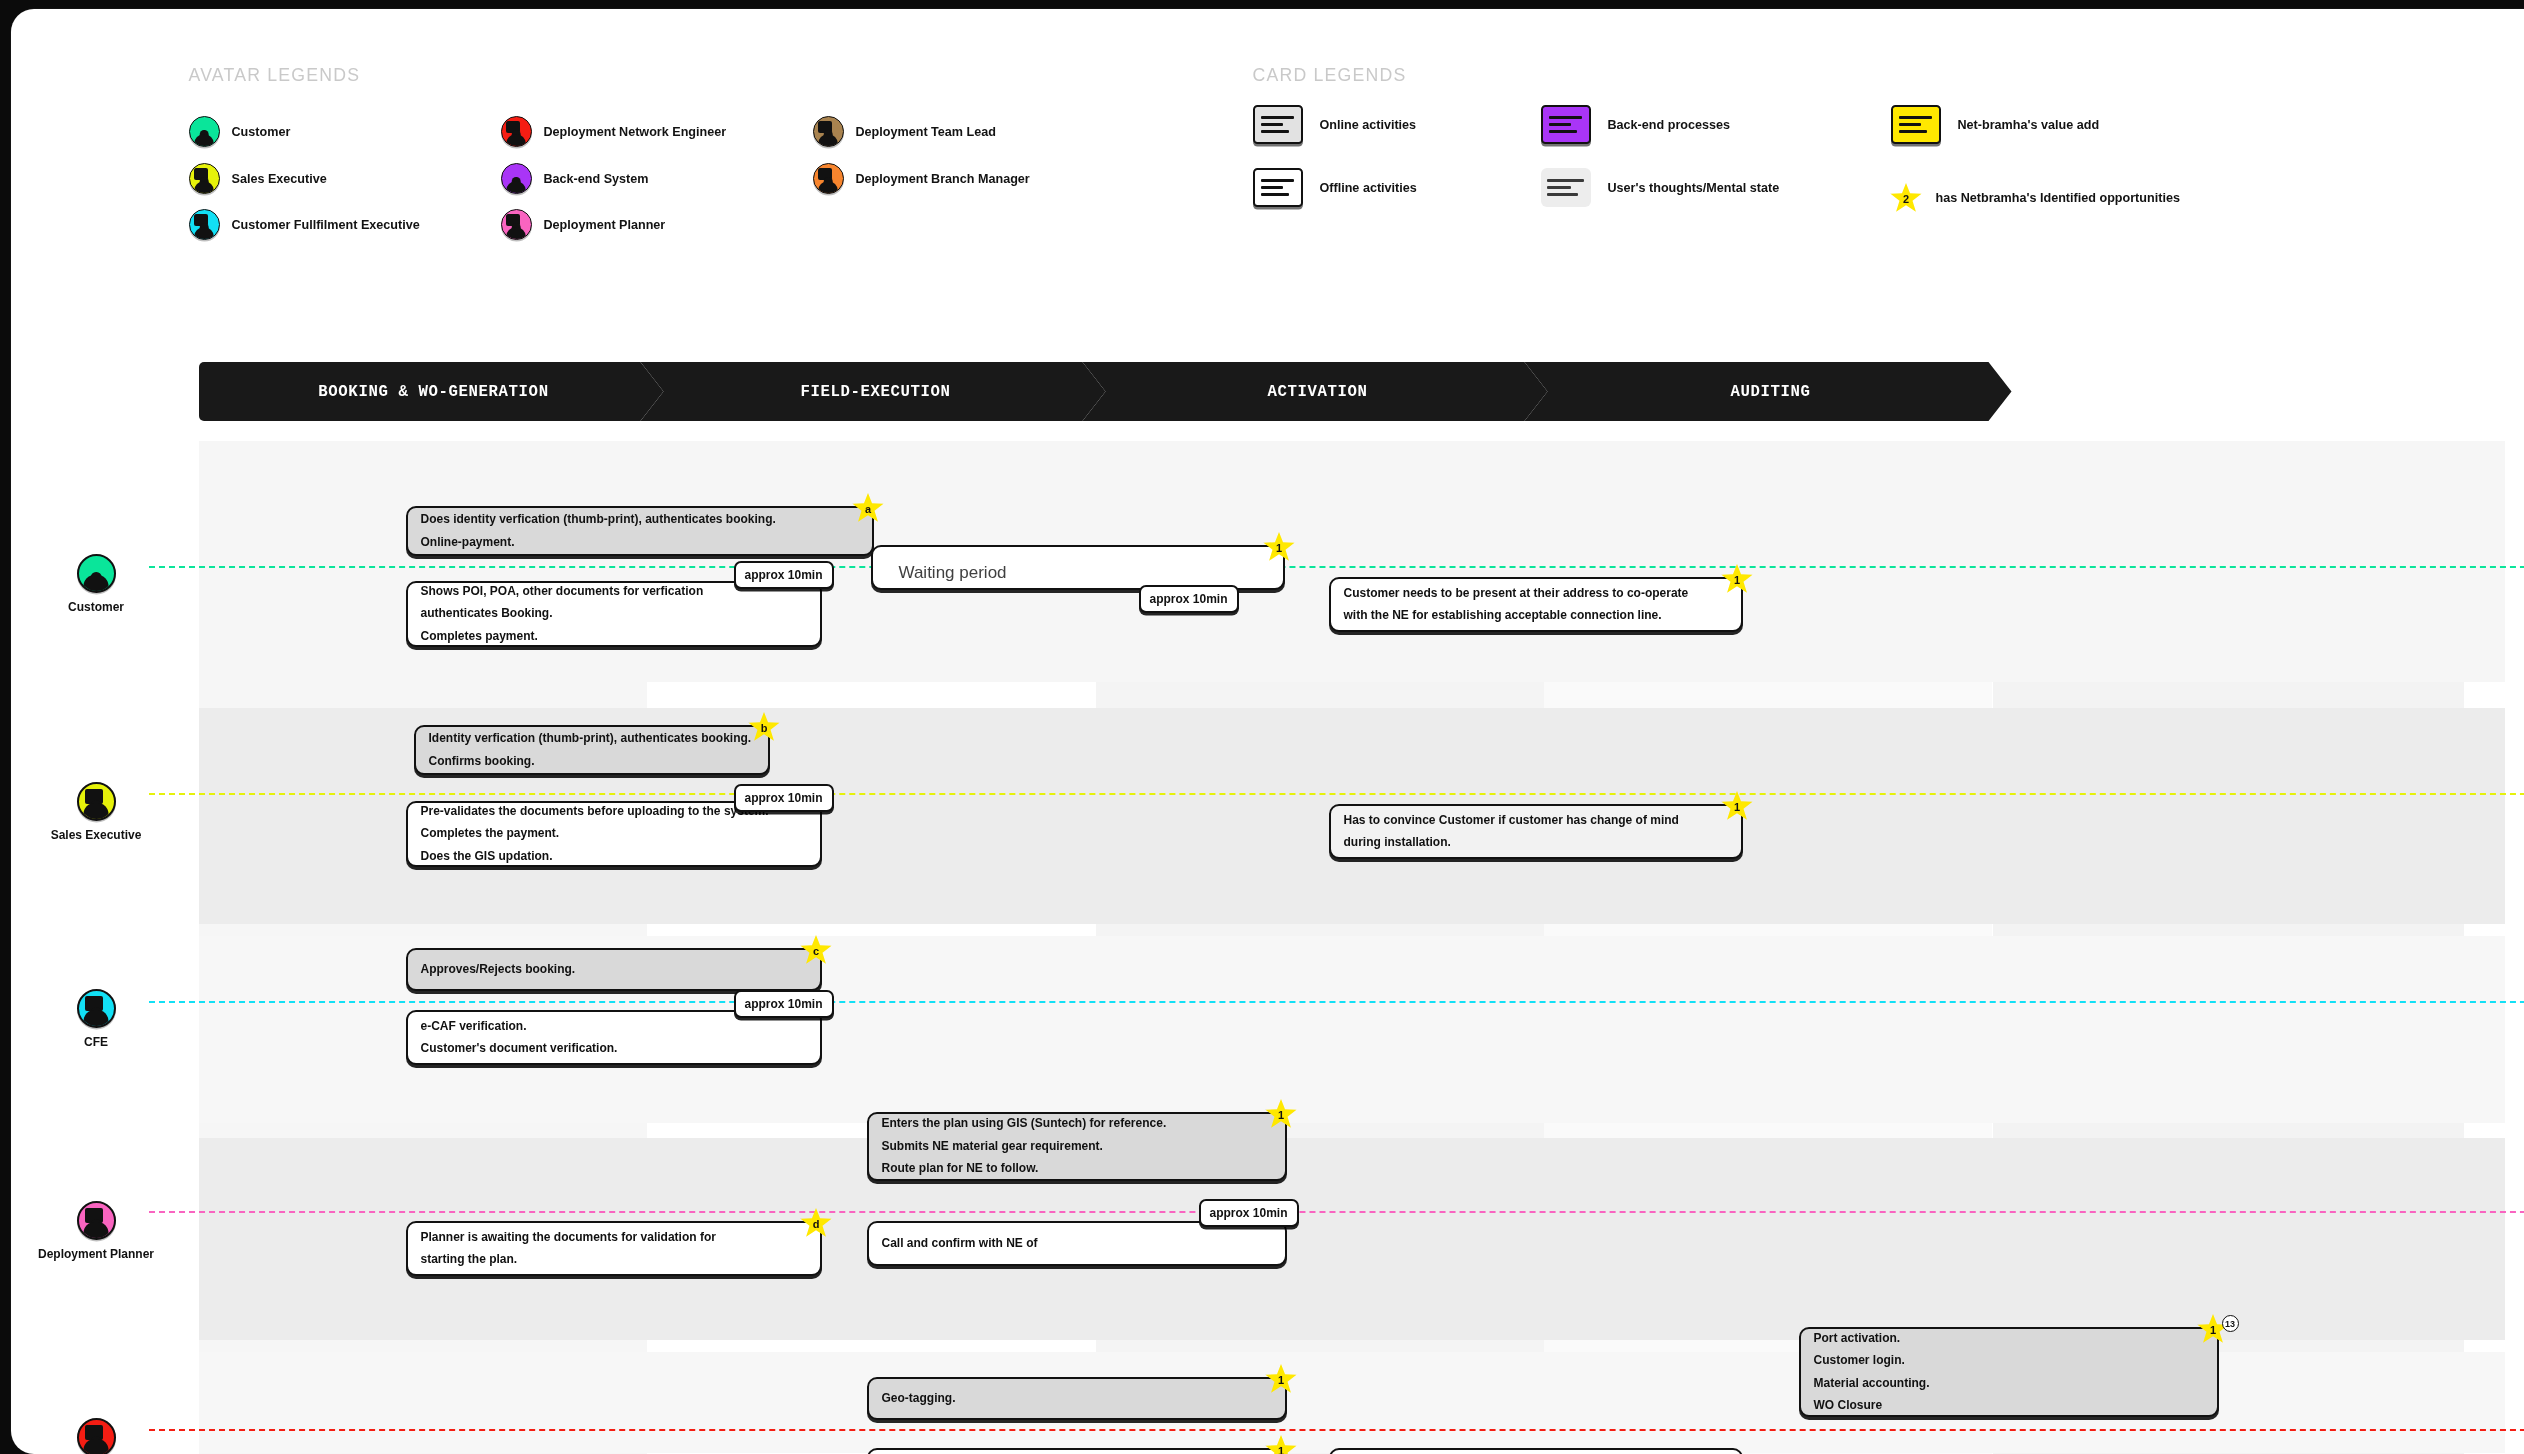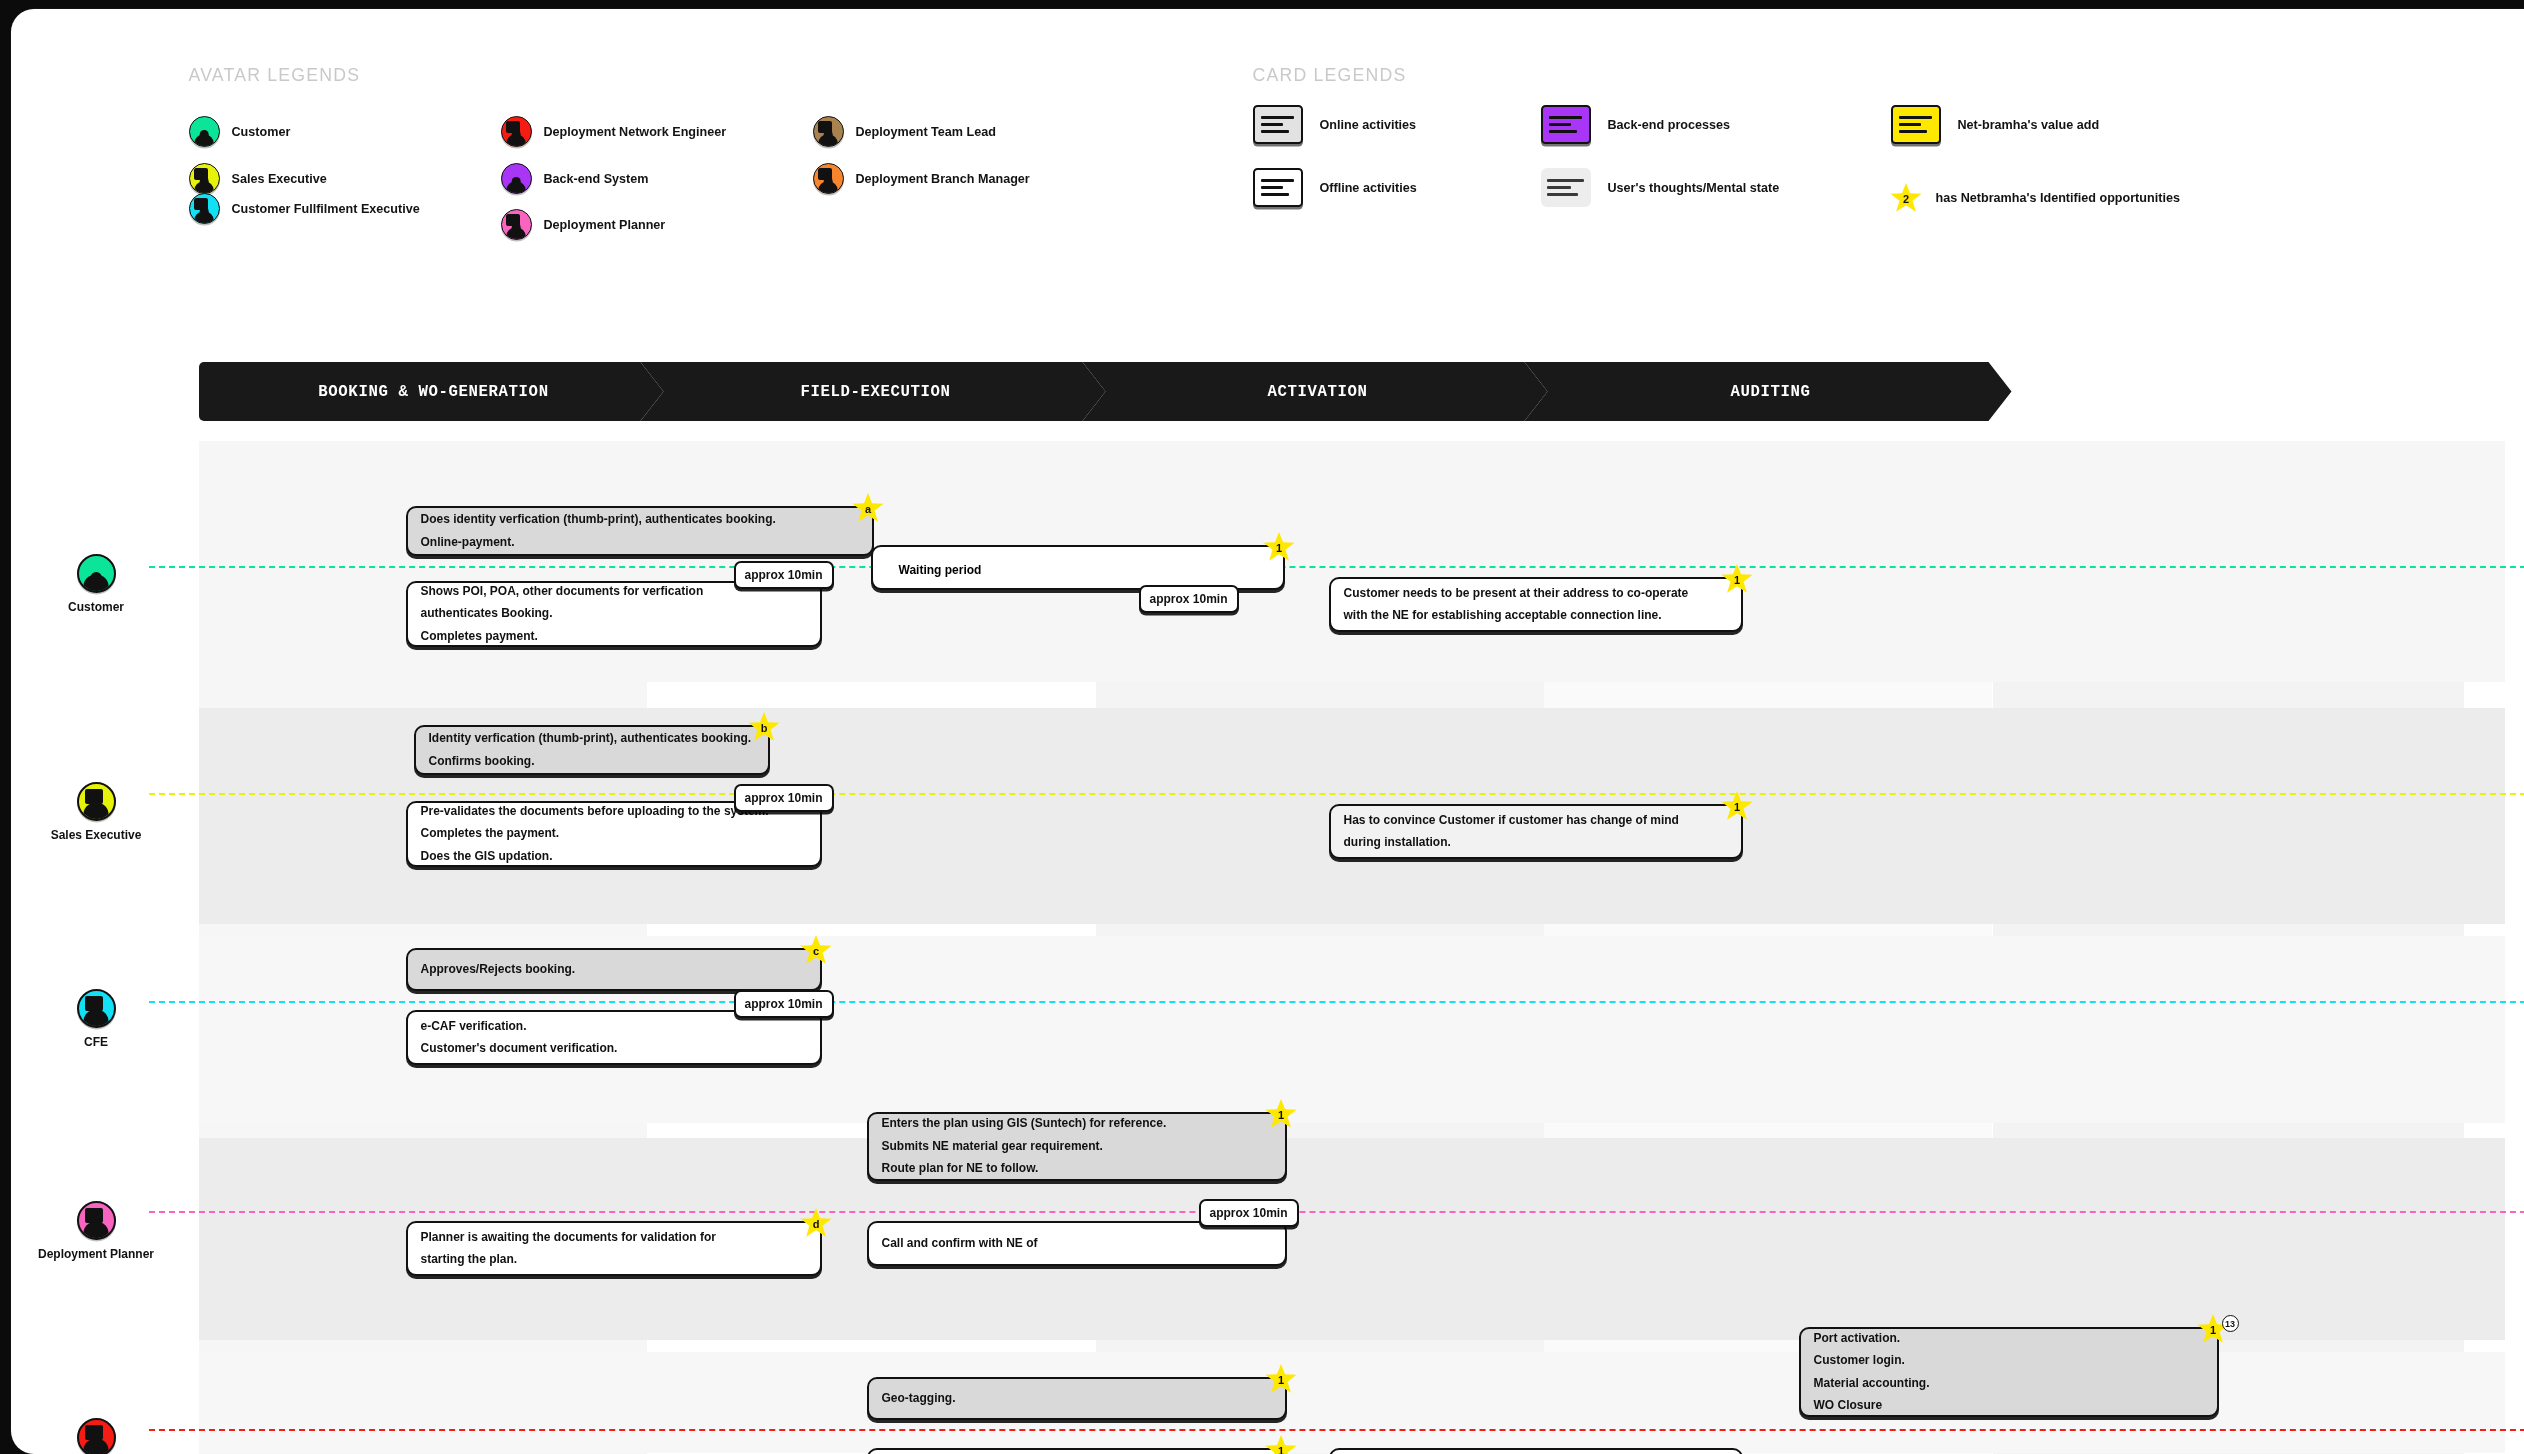--- a/index.html
+++ b/index.html
@@ -168,21 +168,21 @@
 
   .pill{
     position:absolute;
     background:#fff; border:2px solid #111; border-radius:7px;
     box-shadow:0 2.5px 0 rgba(0,0,0,.85);
     padding:5px 9px;
     font-size:12px; font-weight:700; color:#111; white-space:nowrap;
     z-index:8;
   }
   .wait-label{
-    position:absolute; font-size:12px; font-weight:700; color:#000000;
+    position:absolute; font-size:17px; font-weight:400; color:#404040;
     z-index:9; white-space:nowrap;
   }
 </style>
 </head>
 <body>
 
 <div id="page">
 
   <div class="legend-title" id="avatar-legend-title">AVATAR LEGENDS</div>
   <div class="legend-title" id="card-legend-title">CARD LEGENDS</div>
@@ -197,21 +197,21 @@
       <div class="av-label">Customer</div>
     </div>
     <div class="avatar-legend-item" style="left:178px;top:154px">
       <div class="av-chip " style="background:#e6f20a">
         <span class="tool"></span>
         <span class="head"></span>
         <span class="body"></span>
       </div>
       <div class="av-label">Sales Executive</div>
     </div>
-    <div class="avatar-legend-item" style="left:178px;top:184px">
+    <div class="avatar-legend-item" style="left:178px;top:200px">
       <div class="av-chip " style="background:#12e0f5">
         <span class="tool"></span>
         <span class="head"></span>
         <span class="body"></span>
       </div>
       <div class="av-label">Customer Fullfilment Executive</div>
     </div>
     <div class="avatar-legend-item" style="left:490px;top:107px">
       <div class="av-chip " style="background:#f51d13">
         <span class="tool"></span>

